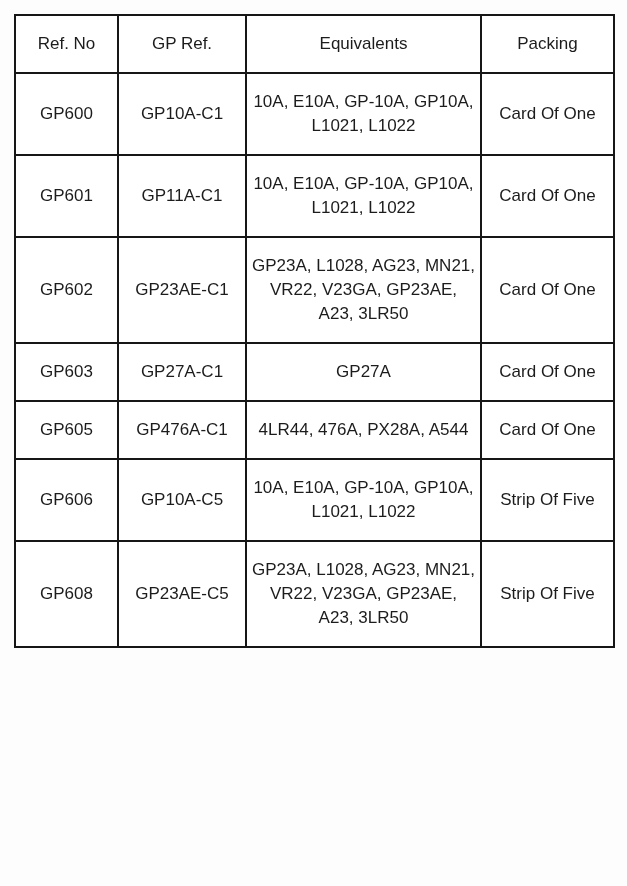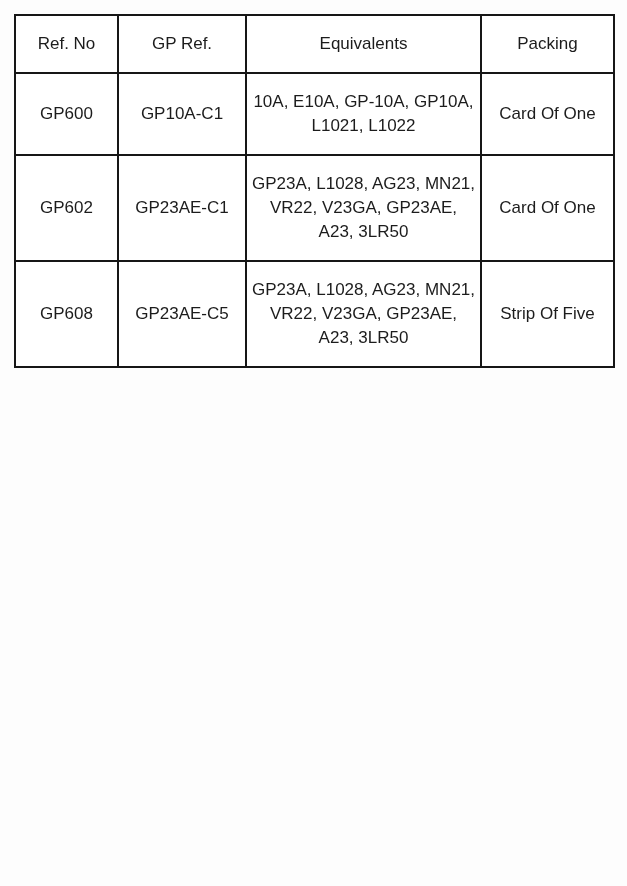--- a/index.html
+++ b/index.html
@@ -72,24 +72,48 @@
       </tr>
     </thead>
     <tbody>
       <tr>
         <td>GP600</td>
         <td>GP10A-C1</td>
         <td class="equiv-cell">10A, E10A, GP-10A, GP10A, L1021, L1022</td>
         <td>Card Of One</td>
       </tr>
       <tr>
+        <td>GP601</td>
+        <td>GP11A-C1</td>
+        <td class="equiv-cell">10A, E10A, GP-10A, GP10A, L1021, L1022</td>
+        <td>Card Of One</td>
+      </tr>
+      <tr>
         <td>GP602</td>
         <td>GP23AE-C1</td>
         <td class="equiv-cell">GP23A, L1028, AG23, MN21, VR22, V23GA, GP23AE, A23, 3LR50</td>
         <td>Card Of One</td>
+      </tr>
+      <tr>
+        <td>GP603</td>
+        <td>GP27A-C1</td>
+        <td class="equiv-cell">GP27A</td>
+        <td>Card Of One</td>
+      </tr>
+      <tr>
+        <td>GP605</td>
+        <td>GP476A-C1</td>
+        <td class="equiv-cell">4LR44, 476A, PX28A, A544</td>
+        <td>Card Of One</td>
+      </tr>
+      <tr>
+        <td>GP606</td>
+        <td>GP10A-C5</td>
+        <td class="equiv-cell">10A, E10A, GP-10A, GP10A, L1021, L1022</td>
+        <td>Strip Of Five</td>
       </tr>
       <tr>
         <td>GP608</td>
         <td>GP23AE-C5</td>
         <td class="equiv-cell">GP23A, L1028, AG23, MN21, VR22, V23GA, GP23AE, A23, 3LR50</td>
         <td>Strip Of Five</td>
       </tr>
     </tbody>
   </table>
 </div>

